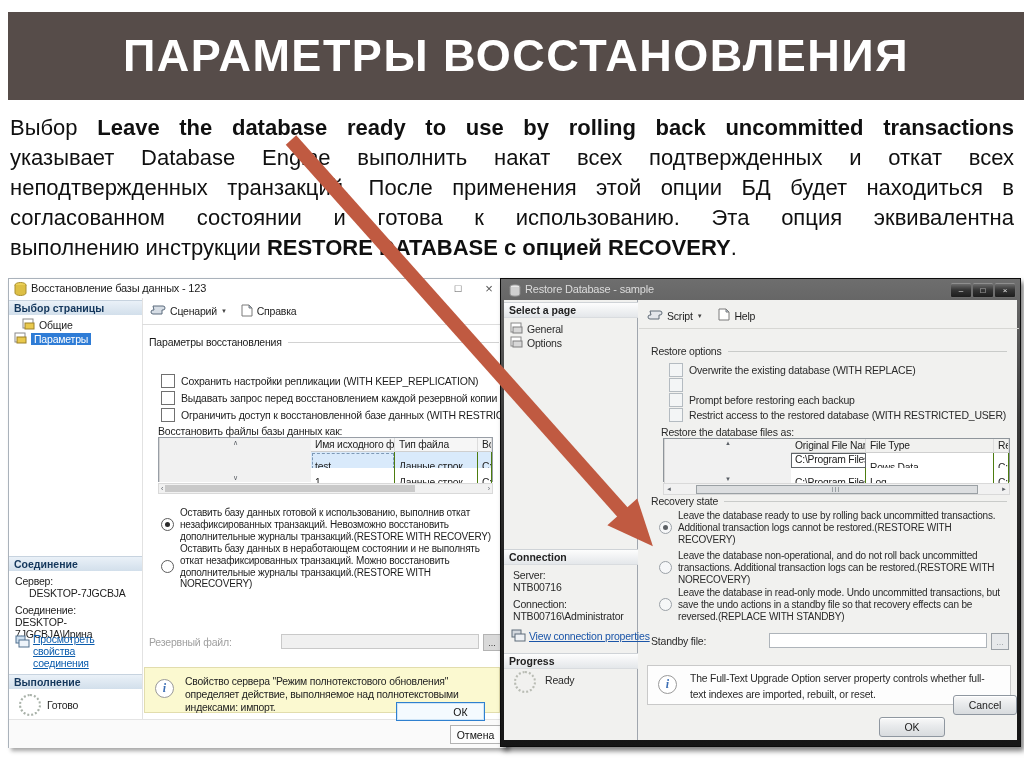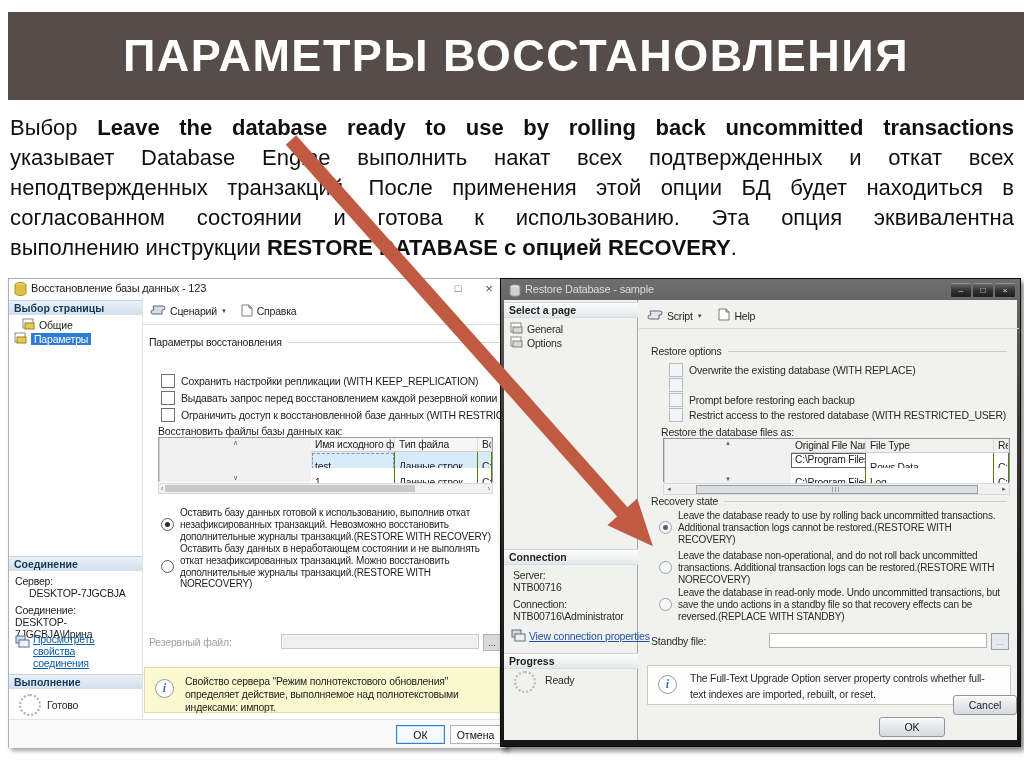--- a/index.html
+++ b/index.html
@@ -246,21 +246,21 @@
     </div>
 
   <div class="abs infobox-y" style="left:135px;top:388px;width:354px;height:44px;">
     <div class="abs info-ic" style="left:10px;top:11px;">
         <span>i</span>
       </div>
     <div class="abs" style="left:40px;top:7px;width:300px;font-size:10.4px;line-height:13px;color:#222;letter-spacing:-0.2px;">Свойство сервера "Режим полнотекстового обновления" определяет действие, выполняемое над полнотекстовыми индексами: импорт.</div>
   </div>
 
   <div class="abs" style="left:0;right:0;top:440px;border-top:1px solid #e4e4e4;height:28px;background:#fafafa;"></div>
-  <div class="abs btn-l def" style="left:387px;top:446px;width:47px;height:17px;">
+  <div class="abs btn-l def" style="left:387px;top:423px;width:47px;height:17px;padding-left:40px;">
       <span>ОК</span>
     </div>
   <div class="abs btn-l" style="left:441px;top:446px;width:49px;height:17px;">
       <span>Отмена</span>
     </div>
 </div>
 
 <div class="abs dlg-right">
 
   <span class="abs" style="left:8px;top:4px;">

